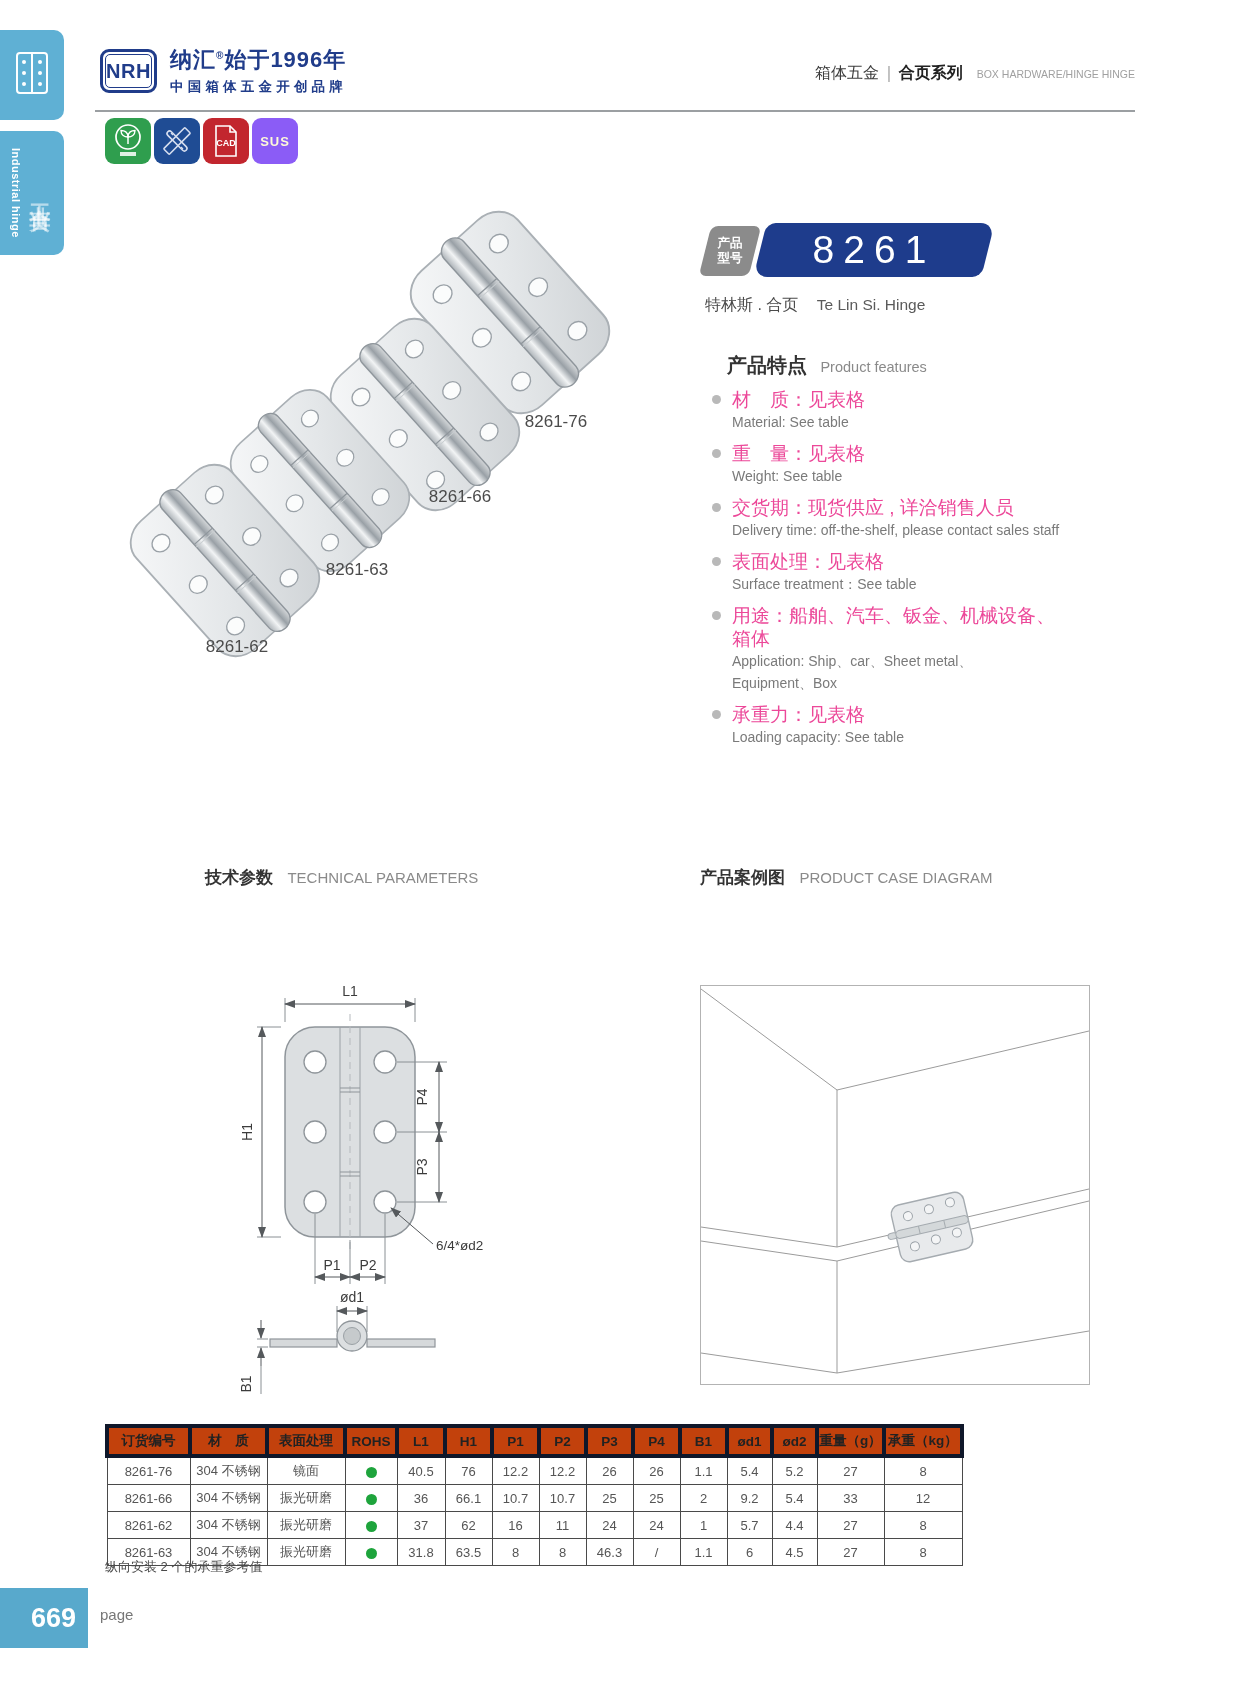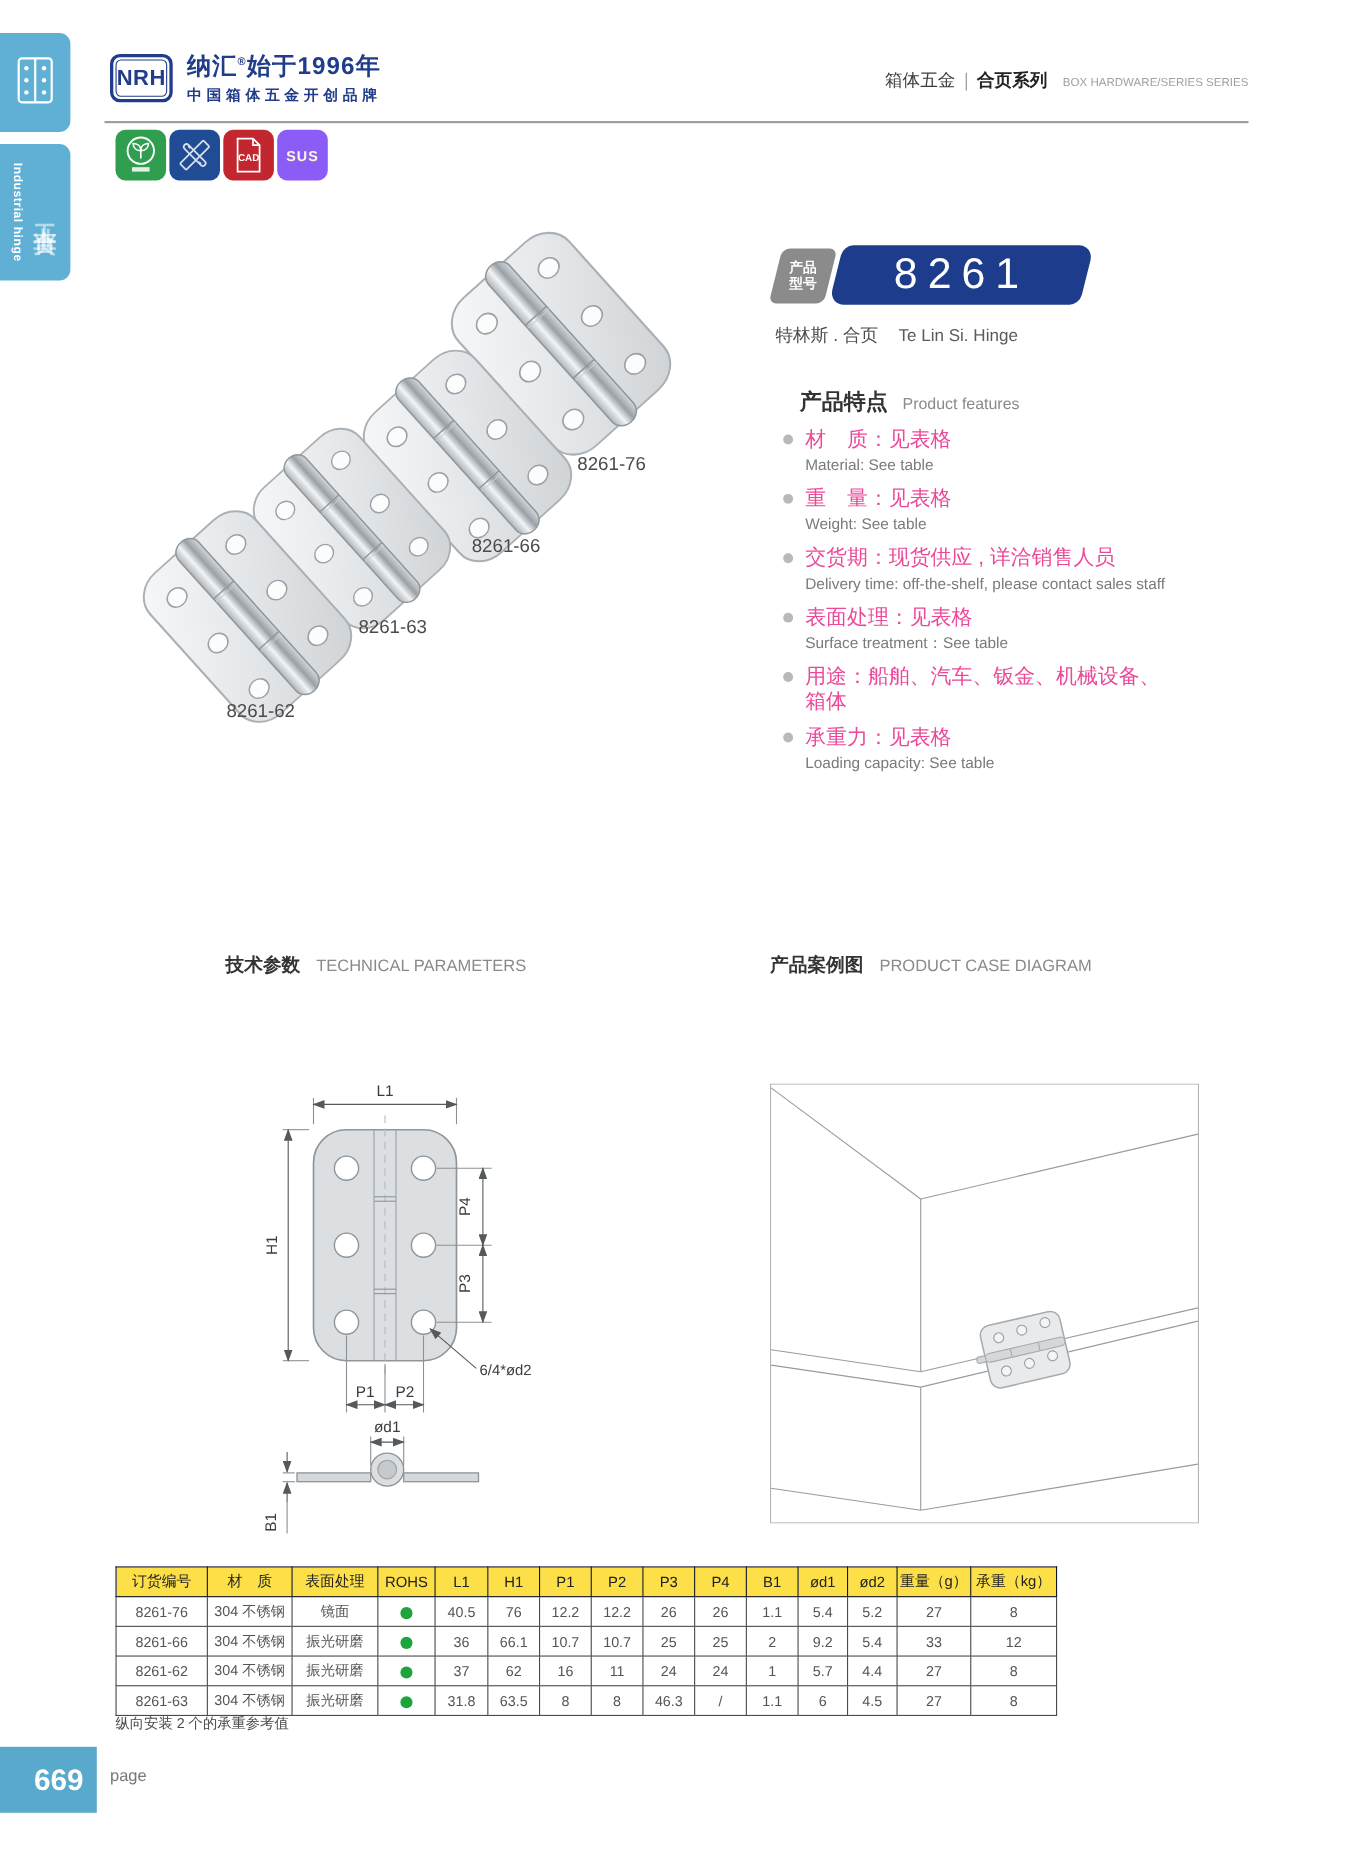--- a/index.html
+++ b/index.html
@@ -74,21 +74,21 @@
   .sec-zh2{font-size:17px;font-weight:700;color:#333;}
 
   
   #tech-svg{position:absolute;left:145px;top:892px;}
   #case-svg{position:absolute;left:700px;top:985px;}
   .dim-txt{font-size:14px;fill:#3c3c3c;}
   .note-txt{font-size:13.5px;fill:#3c3c3c;}
 
   
   #spec-table{position:absolute;left:105px;top:1424px;border-collapse:collapse;table-layout:fixed;width:856px;}
-  #spec-table th{background:#fde047;border:1px solid #0f172a;font-size:13.5px;font-weight:400;color:#222;height:26px;padding:0;}
+  #spec-table th{background:#c2410c;border:4px solid #0f172a;font-size:13.5px;font-weight:700;color:#222;height:26px;padding:0;}
   #spec-table td{border:1px solid #4a4a4a;font-size:13px;color:#555;text-align:center;height:26px;padding:0;}
   .rohs-dot{display:inline-block;width:11px;height:11px;border-radius:50%;background:#1ea43c;vertical-align:middle;}
   #table-note{position:absolute;left:105px;top:1558px;font-size:13px;color:#4a4a4a;}
 
   
   #page-badge{position:absolute;left:0;top:1588px;width:88px;height:60px;background:#58a9cc;color:#fff;
               font-size:27px;font-weight:700;text-align:right;line-height:60px;padding-right:12px;box-sizing:border-box;}
   #page-word{position:absolute;left:100px;top:1606px;font-size:15px;color:#777;}
 </style>
 </head>
@@ -146,21 +146,21 @@
   </div>
 
   <div id="logo-box">
     <div id="logo-inner">NRH</div>
   </div>
   <div id="brand-text">
     <div id="brand-line1"><span>纳汇</span><sup>®</sup><span>始于1996年</span></div>
     <div id="brand-line2">中国箱体五金开创品牌</div>
   </div>
   <div id="series-title">
-    <span class="series-zh1">箱体五金</span><span class="series-div">｜</span><span class="series-zh2">合页系列</span><span class="series-en">BOX HARDWARE/SERIES SERIES</span>
+    <span class="series-zh1">箱体五金</span><span class="series-div">｜</span><span class="series-zh2">合页系列</span><span class="series-en">BOX HARDWARE/HINGE HINGE</span>
   </div>
   <div id="header-rule"></div>
 
   <div id="cert-row">
     <div class="cert green">
       <svg width="34" height="38" viewBox="0 0 34 38">
         <circle cx="17" cy="15" r="12" fill="none" stroke="#fff" stroke-width="1.7"></circle>
         <path d="M17,22 v-7" stroke="#fff" stroke-width="1.5" fill="none"></path>
         <path d="M17,15 c0,-5 3.5,-6.5 7,-6.5 c0,4.5 -3.5,6.5 -7,6.5 z" fill="none" stroke="#fff" stroke-width="1.4"></path>
         <path d="M17,15 c0,-5 -3.5,-6.5 -7,-6.5 c0,4.5 3.5,6.5 7,6.5 z" fill="none" stroke="#fff" stroke-width="1.4"></path>
@@ -234,20 +234,22 @@
       <div class="feat-item">
         <div class="feat-zh">交货期：现货供应 , 详洽销售人员</div>
         <div class="feat-en">Delivery time: off-the-shelf, please contact sales staff</div>
       </div>
       <div class="feat-item">
         <div class="feat-zh">表面处理：见表格</div>
         <div class="feat-en">Surface treatment：See table</div>
       </div>
       <div class="feat-item">
         <div class="feat-zh">用途：船舶、汽车、钣金、机械设备、箱体</div>
+        <div class="feat-en">Application: Ship、car、Sheet metal、
+Equipment、Box</div>
       </div>
       <div class="feat-item">
         <div class="feat-zh">承重力：见表格</div>
         <div class="feat-en">Loading capacity: See table</div>
       </div>
     </div>
 
   <div id="tech-title">
     <span class="sec-zh2">技术参数</span>
     <span class="sec-en2">TECHNICAL PARAMETERS</span>

